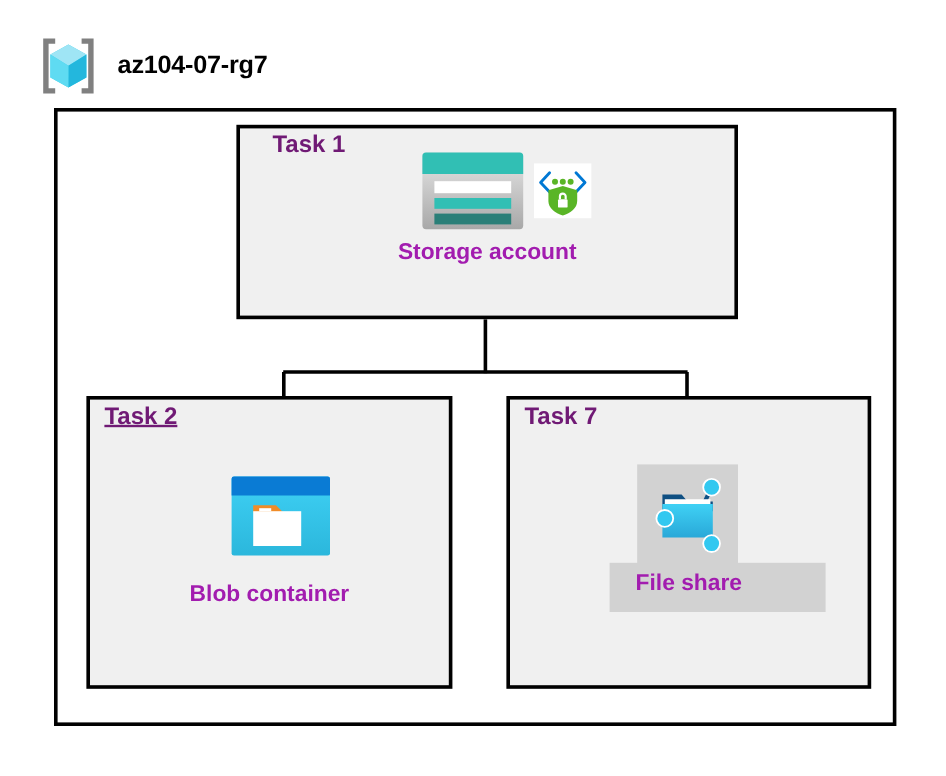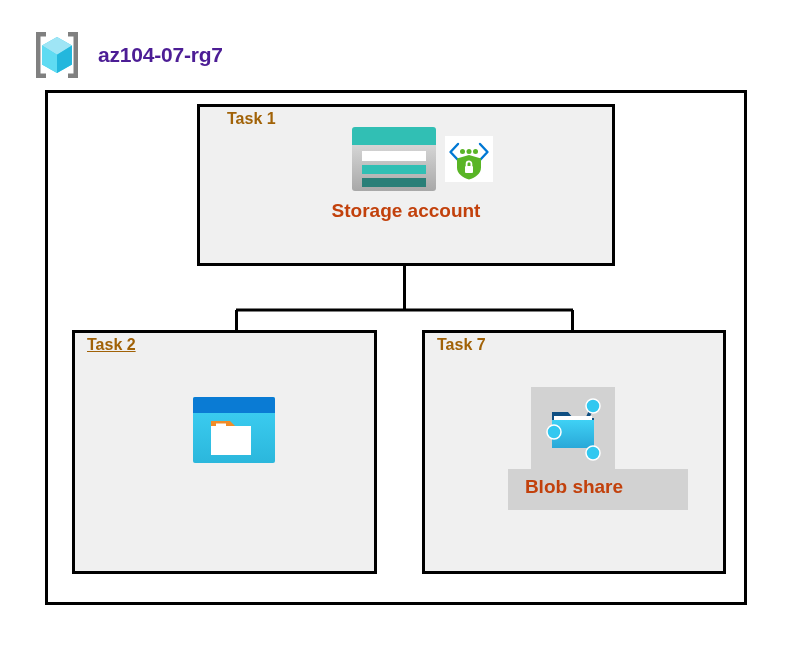--- a/index.html
+++ b/index.html
@@ -32,21 +32,21 @@
     gap: 14px;
   }
   .rg-icon {
     width: 54px;
     height: 54px;
     display: block;
   }
   .rg-title {
     font-size: 21px;
     font-weight: bold;
-    color: #4c1d95;
+    color: #000000;
     letter-spacing: -0.2px;
     white-space: nowrap;
   }
 
   
   .outer-frame {
     position: absolute;
     left: 45px;
     top: 90px;
     width: 702px;
@@ -62,35 +62,35 @@
     background: #f0f0f0;
     border: 3px solid #000000;
     box-sizing: border-box;
   }
   #task1-box { left: 197px; top: 104px; width: 418px; height: 162px; }
   #task2-box { left: 72px;  top: 330px; width: 305px; height: 244px; }
   #task3-box { left: 422px; top: 330px; width: 304px; height: 244px; }
 
   .task-label {
     position: absolute;
-    font-size: 16px;
+    font-size: 20px;
     font-weight: bold;
-    color: #a16207;
+    color: #701a75;
     white-space: nowrap;
   }
   #task1-label { left: 227px; top: 110px; }
   #task2-label { left: 87px;  top: 336px; text-decoration: underline; }
   #task3-label { left: 437px; top: 336px; }
 
   
   .node-label {
     position: absolute;
     font-size: 19px;
     font-weight: bold;
-    color: #c2410c;
+    color: #a21caf;
     white-space: nowrap;
     text-align: center;
   }
   #storage-label  { left: 198px; top: 200px; width: 416px; }
   #blob-label     { left: 73px;  top: 485px; width: 303px; }
   #fileshare-label{ left: 423px; top: 476px; width: 302px; }
 
   
   .highlight {
     position: absolute;
@@ -203,20 +203,21 @@
       <rect x="1" y="1" width="82" height="66" rx="2" fill="url(#gBlob)"></rect>
       <path d="M3 1 H81 A2 2 0 0 1 83 3 V17 H1 V3 A2 2 0 0 1 3 1 Z" fill="#0A7BD4"></path>
 
       <path d="M19 25 H38 L44 31 H19 Z" fill="#F08C28"></path>
       <rect x="24" y="27.5" width="10" height="2.6" fill="#FFFFFF"></rect>
 
       <rect x="19" y="30" width="40" height="29" fill="#FFFFFF"></rect>
     </svg>
   </div>
 
+  <div class="node-label" id="blob-label">Blob container</div>
 
   <div class="task-box" id="task3-box"></div>
   <div class="task-label" id="task3-label">Task 7</div>
 
   <div class="highlight" id="fs-hl-icon"></div>
   <div class="highlight" id="fs-hl-label"></div>
 
   <div class="icon-wrap" id="fileshare-icon-wrap">
     <svg width="74" height="74" viewBox="0 0 74 74" xmlns="http://www.w3.org/2000/svg">
       <defs>
@@ -235,15 +236,15 @@
       <path d="M18 24 H56 V31 H18 Z" fill="#FFFFFF"></path>
 
       <path d="M16 28 H58 V56 H16 Z" fill="url(#gFolder)"></path>
 
       <circle cx="18" cy="40" r="7" fill="#32C8F0" stroke="#FFFFFF" stroke-width="1.5"></circle>
       <circle cx="57" cy="14" r="7" fill="#32C8F0" stroke="#FFFFFF" stroke-width="1.5"></circle>
       <circle cx="57" cy="61" r="7" fill="#32C8F0" stroke="#FFFFFF" stroke-width="1.5"></circle>
     </svg>
   </div>
 
-  <div class="node-label" id="fileshare-label">Blob share</div>
+  <div class="node-label" id="fileshare-label">File share</div>
 
 </div>
 
 </body></html>

